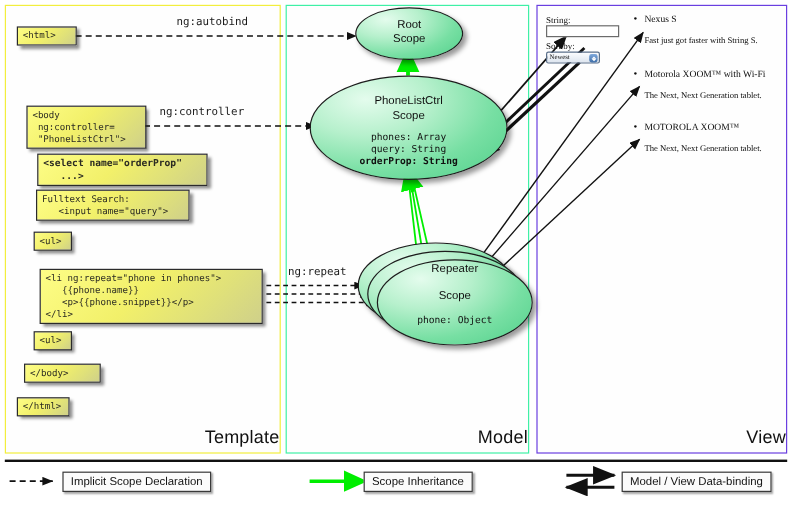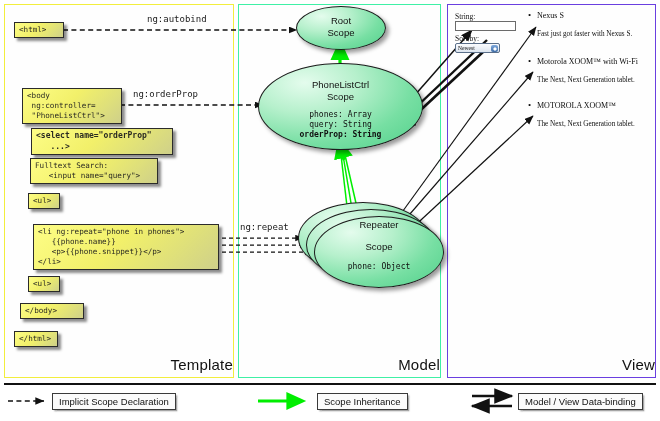--- a/index.html
+++ b/index.html
@@ -145,21 +145,21 @@
    &lt;p&gt;{{phone.snippet}}&lt;/p&gt;
 &lt;/li&gt;</div>
 
   <div class="cbox" style="left:28px;top:276px;width:32px;">&lt;ul&gt;</div>
 
   <div class="cbox" style="left:20px;top:303px;width:64px;">&lt;/body&gt;</div>
 
   <div class="cbox" style="left:14px;top:331px;width:44px;">&lt;/html&gt;</div>
 
   <div class="elabel" style="left:147px;top:14px;">ng:autobind</div>
-  <div class="elabel" style="left:133px;top:89px;">ng:orderProp</div>
+  <div class="elabel" style="left:133px;top:89px;">ng:controller</div>
   <div class="elabel" style="left:240px;top:222px;">ng:repeat</div>
 
   <div class="ell" style="left:296px;top:6px;width:90px;height:44px;">
     <div class="t title" style="top:9px;">Root</div>
     <div class="t title" style="top:21px;">Scope</div>
   </div>
 
   <div class="ell" style="left:258px;top:63px;width:165px;height:87px;">
     <div class="t title" style="top:16px;">PhoneListCtrl</div>
     <div class="t title" style="top:28px;">Scope</div>
@@ -179,26 +179,26 @@
   <div class="vlabel" style="left:455px;top:12px;">String:</div>
   <div class="vinput" style="left:455px;top:21px;width:61px;height:10px;"></div>
 
   <div class="vlabel" style="left:455px;top:34px;">Sort by:</div>
   <div class="vselect" style="left:455px;top:43px;width:45px;height:10px;">
     <span>Newest</span>
     <span class="arrowbtn"></span>
   </div>
 
   <div class="vitem name" style="left:537px;top:11px;">Nexus S</div>
-  <div class="vitem snip" style="left:537px;top:30px;">Fast just got faster with Nexus S.</div>
+  <div class="vitem snip" style="left:537px;top:30px;">Fast just got faster with String S.</div>
 
   <div class="vitem name" style="left:537px;top:57px;">Motorola XOOM™  with Wi-Fi</div>
   <div class="vitem snip" style="left:537px;top:76px;">The Next, Next Generation tablet.</div>
 
   <div class="vitem name" style="left:537px;top:101px;">MOTOROLA XOOM™</div>
   <div class="vitem snip" style="left:537px;top:120px;">The Next, Next Generation tablet.</div>
 
   <div id="legend-rule"></div>
   <div class="lgbox" style="left:52px;top:393px;">Implicit Scope Declaration</div>
-  <div class="lgbox" style="left:317px;top:393px;">Scope Inheritance</div>
+  <div class="lgbox" style="left:303px;top:393px;">Scope Inheritance</div>
   <div class="lgbox" style="left:518px;top:393px;">Model / View Data-binding</div>
 
 </div>
 
 </body></html>

